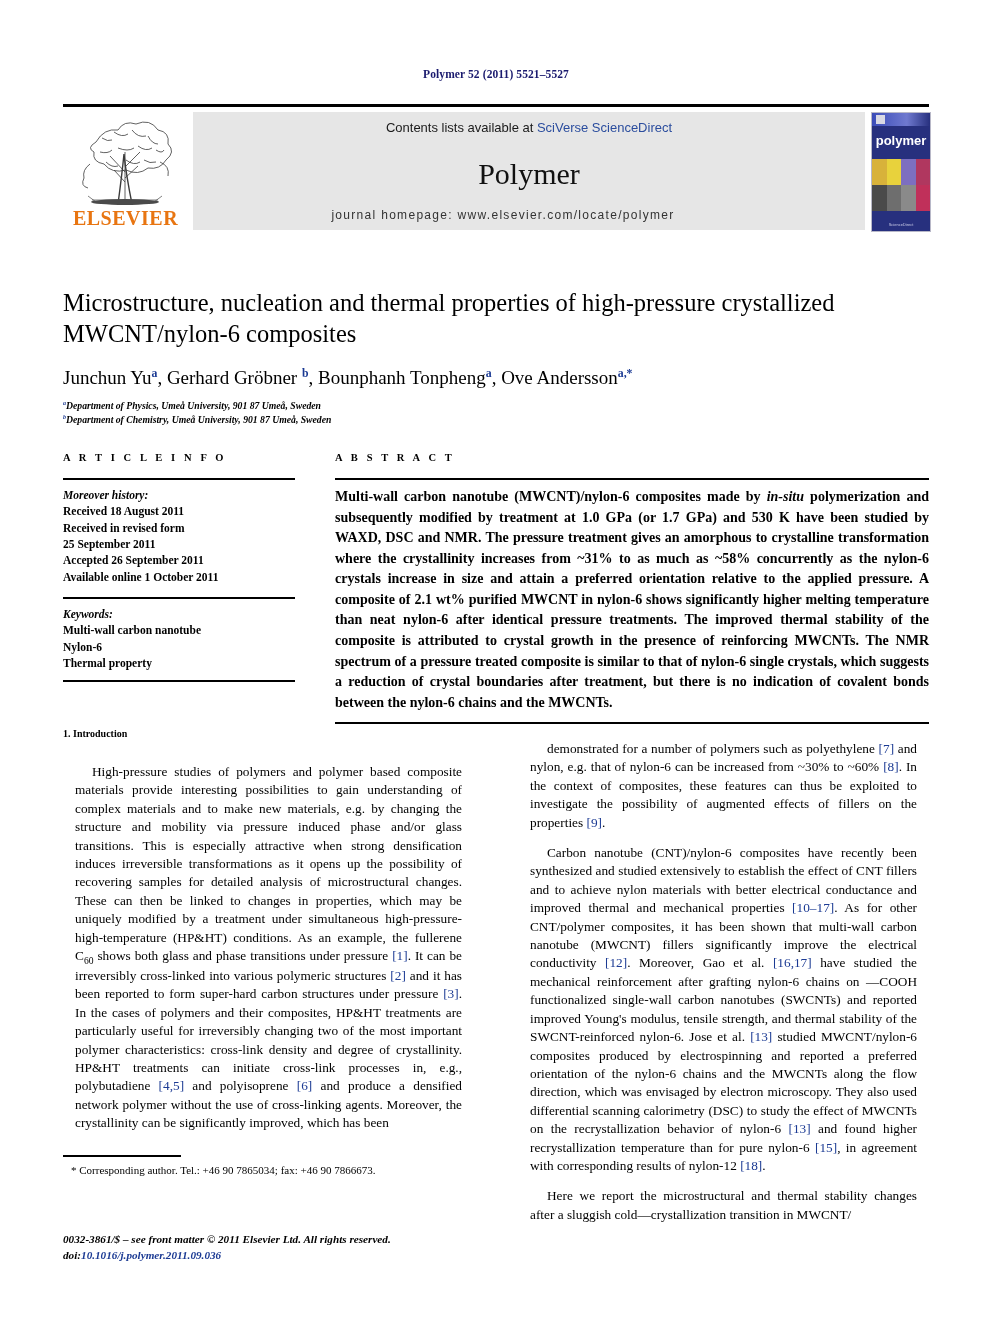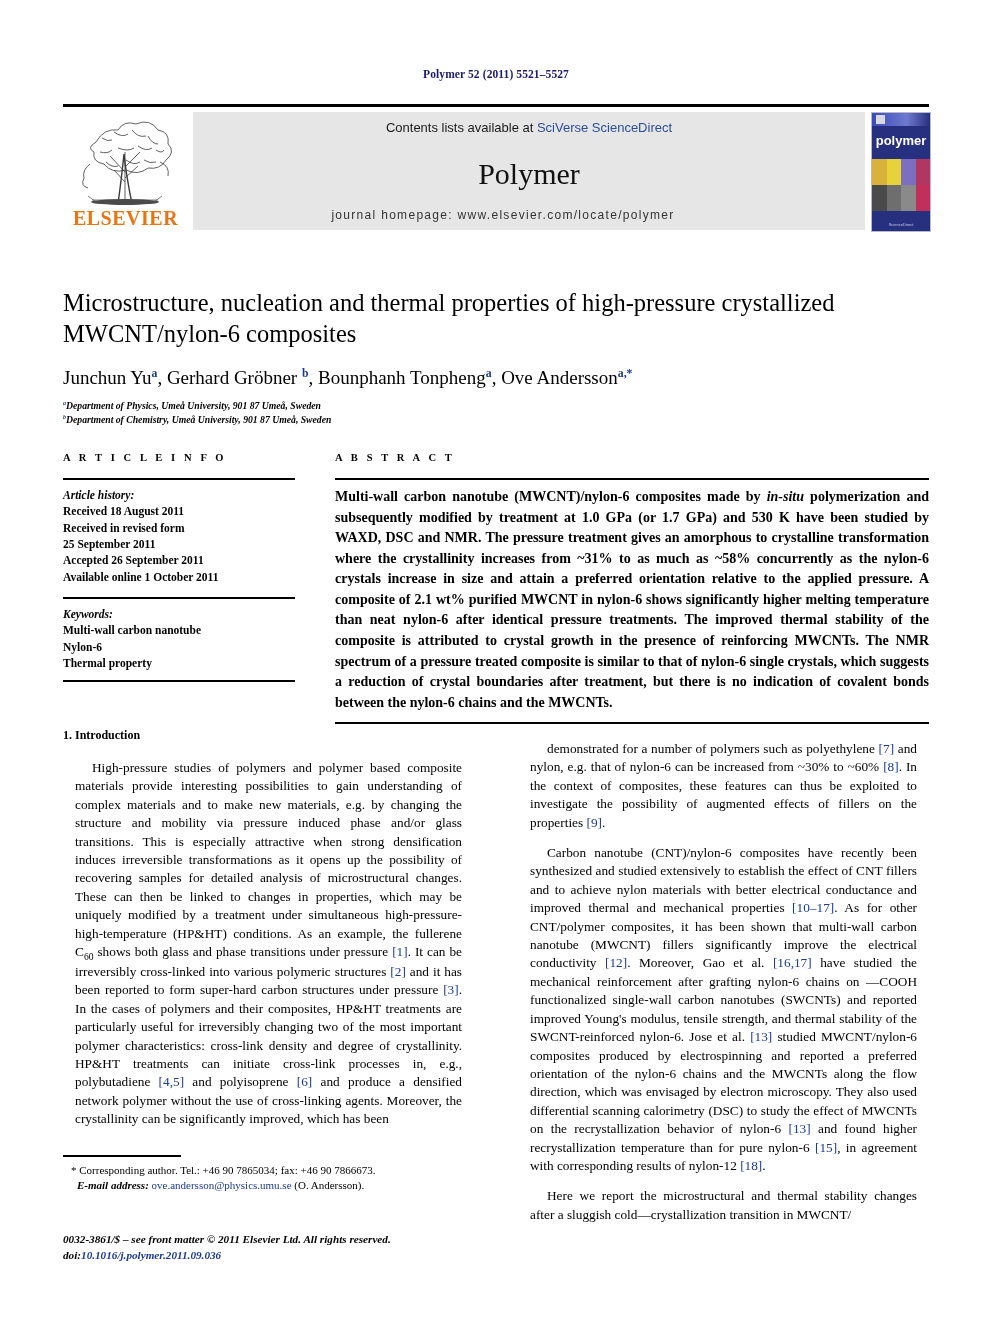--- a/index.html
+++ b/index.html
@@ -297,22 +297,22 @@
   .bcol {
     position: absolute;
     top: 0;
     width: 411px;
   }
   .bcol-left { left: 0; }
   .bcol-right { left: 455px; }
   .sec-title {
     font-family: "Liberation Serif", serif;
     font-weight: bold;
-    font-size: 12px;
-    margin: 0 0 16px 0;
+    font-size: 10px;
+    margin: 0 0 24px 0;
     color: #000;
   }
   .para {
     font-family: "Liberation Serif", serif;
     font-size: 13.3px;
     line-height: 1.385;
     text-align: justify;
     text-indent: 17px;
     margin: 12px;
     color: #000;
@@ -426,21 +426,21 @@
 
   <div class="info-abstract">
     <div class="ia-head-row">
       <div class="sec-head ia-head-left">A R T I C L E    I N F O</div>
       <div class="sec-head ia-head-right">A B S T R A C T</div>
     </div>
     <div class="ia-body">
 
       <div class="col-info">
         <hr class="hr-thin">
-        <div class="info-label">Article history:</div>
+        <div class="info-label">Moreover history:</div>
         <div class="info-line">Received 18 August 2011</div>
         <div class="info-line">Received in revised form</div>
         <div class="info-line">25 September 2011</div>
         <div class="info-line">Accepted 26 September 2011</div>
         <div class="info-line">Available online 1 October 2011</div>
         <hr class="hr-thin-mid">
         <div class="info-label">Keywords:</div>
         <div class="info-line">Multi-wall carbon nanotube</div>
         <div class="info-line">Nylon-6</div>
         <div class="info-line">Thermal property</div>
@@ -464,25 +464,20 @@
     <div class="bcol bcol-right">
       <p class="para">demonstrated for a number of polymers such as polyethylene <span class="ref">[7]</span> and nylon, e.g. that of nylon-6 can be increased from ~30% to ~60% <span class="ref">[8]</span>. In the context of composites, these features can thus be exploited to investigate the possibility of augmented effects of fillers on the properties <span class="ref">[9]</span>.</p>
       <p class="para">Carbon nanotube (CNT)/nylon-6 composites have recently been synthesized and studied extensively to establish the effect of CNT fillers and to achieve nylon materials with better electrical conductance and improved thermal and mechanical properties <span class="ref">[10–17]</span>. As for other CNT/polymer composites, it has been shown that multi-wall carbon nanotube (MWCNT) fillers significantly improve the electrical conductivity <span class="ref">[12]</span>. Moreover, Gao et al. <span class="ref">[16,17]</span> have studied the mechanical reinforcement after grafting nylon-6 chains on —COOH functionalized single-wall carbon nanotubes (SWCNTs) and reported improved Young's modulus, tensile strength, and thermal stability of the SWCNT-reinforced nylon-6. Jose et al. <span class="ref">[13]</span> studied MWCNT/nylon-6 composites produced by electrospinning and reported a preferred orientation of the nylon-6 chains and the MWCNTs along the flow direction, which was envisaged by electron microscopy. They also used differential scanning calorimetry (DSC) to study the effect of MWCNTs on the recrystallization behavior of nylon-6 <span class="ref">[13]</span> and found higher recrystallization temperature than for pure nylon-6 <span class="ref">[15]</span>, in agreement with corresponding results of nylon-12 <span class="ref">[18]</span>.</p>
       <p class="para">Here we report the microstructural and thermal stability changes after a sluggish cold—crystallization transition in MWCNT/</p>
     </div>
   </div>
 
   <div class="footnote">
     <div class="fn-rule"></div>
     <div class="fn-line" style="text-indent:8px;">* Corresponding author. Tel.: +46 90 7865034; fax: +46 90 7866673.</div>
-    <div class="fn-line" style="text-indent:14px;">
-      <span class="em">E-mail address:</span>
-      <a href="#">ove.andersson@physics.umu.se</a>
-      <span>(O. Andersson).</span>
-    </div>
   </div>
 
   <div class="imprint">
     <div>0032-3861/$ – see front matter © 2011 Elsevier Ltd. All rights reserved.</div>
     <div><span>doi:</span><a href="#">10.1016/j.polymer.2011.09.036</a></div>
   </div>
 
 </div>
 
 </body></html>

